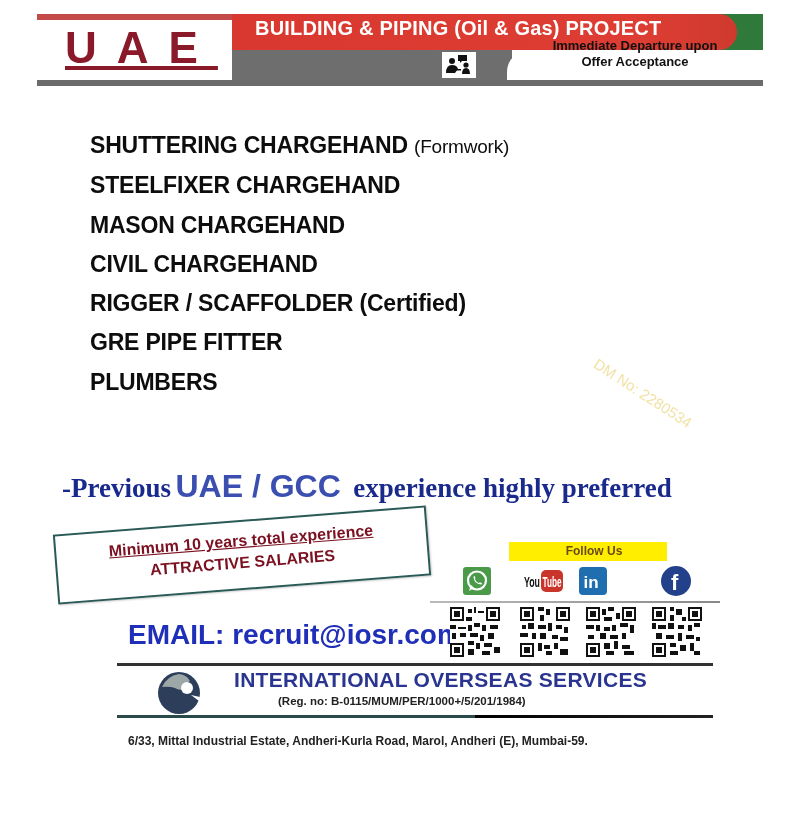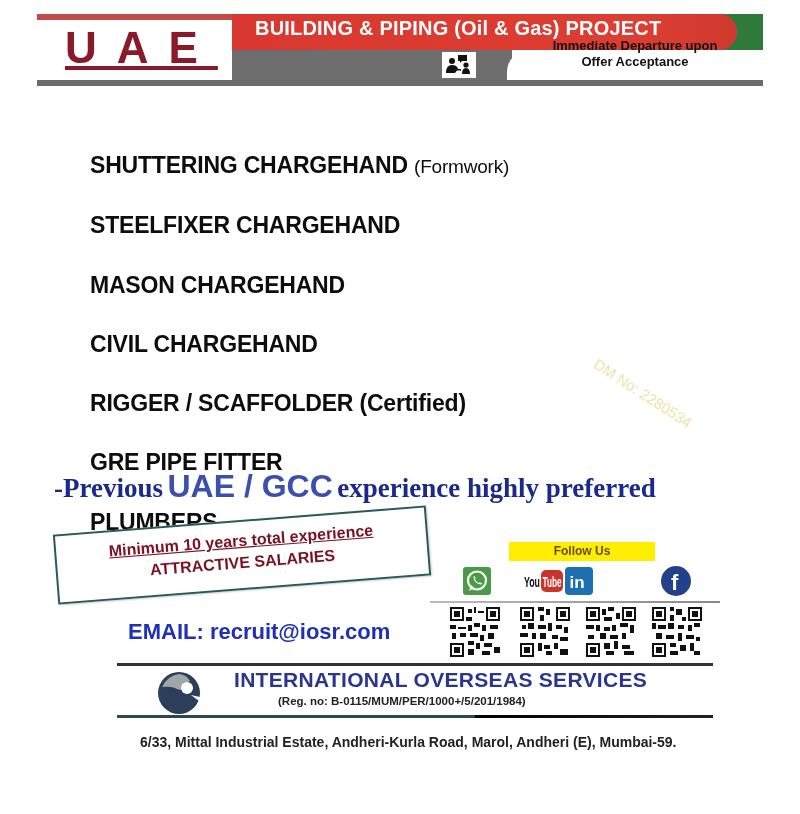--- a/index.html
+++ b/index.html
@@ -43,70 +43,70 @@
   }
   .departure-text {
     position: absolute; left: 470px; top: 24px; width: 256px; text-align: center;
     font-family: Liberation Sans, sans-serif; font-weight: bold; font-size: 13px; line-height: 16px; color: #111;
   }
 
   
   #jobs { left: 90px; top: 126px; }
   .job {
     font-family: "Liberation Sans", sans-serif; font-weight: bold; font-size: 23px;
-    line-height: 39.3px; color: #0d0d0d; white-space: nowrap; letter-spacing: -0.2px; margin-top: 20px;
+    line-height: 39.3px; color: #0d0d0d; white-space: nowrap; letter-spacing: -0.2px;
   }
   .job .note { font-weight: normal; font-size: 19px; }
 
   
   .watermark {
     left: 600px; top: 355px; transform: rotate(33deg); transform-origin: left top;
     font-size: 15px; color: #f1e2a6; white-space: nowrap;
   }
 
   
   .exp-line { left: 54px; top: 468px; white-space: nowrap; color: #1a2a8c; }
-  .exp-line .serif { font-family: "Liberation Serif", serif; font-weight: bold; font-size: 27px; }
+  .exp-line .serif { font-family: "Liberation Serif", serif; font-weight: bold; font-size: 27px; margin-left: 8px; }
   .exp-line .sans { font-family: "Liberation Sans", sans-serif; font-weight: bold; font-size: 32px; color: #3b4fb0; }
 
   
   .tilt-box {
     left: 55px; top: 520px; width: 370px; height: 66px; border: 2px solid #2a5a55;
     transform: rotate(-4.5deg); transform-origin: center; background: #fff;
     box-shadow: 1px 1px 2px rgba(0,0,0,0.2);
   }
   .tilt-line1 {
     position: absolute; left: 0; right: 0; top: 10px; text-align: center; font-weight: bold;
     font-size: 16px; color: #7a1020; text-decoration: underline;
   }
   .tilt-line2 {
     position: absolute; left: 0; right: 0; top: 32px; text-align: center; font-weight: bold;
     font-size: 16px; color: #7a1020;
   }
 
   
   .follow-us {
     left: 509px; top: 542px; width: 146px; height: 19px; background: #ffee00; text-align: center;
-    font-weight: bold; font-size: 12px; line-height: 19px; color: #6a4a1a;
+    font-weight: bold; font-size: 12px; line-height: 19px; color: #6a4a1a; padding-left: 12px;
   }
   .social { top: 567px; height: 28px; display: flex; align-items: center; justify-content: center; }
   .sep-line { height: 2px; background: linear-gradient(90deg, #bbb, #888); }
 
   
-  .email { left: 128px; top: 619px; font-weight: bold; font-size: 22px; color: #1f2fb8; white-space: nowrap; }
+  .email { left: 128px; top: 619px; font-weight: bold; font-size: 28px; color: #1f2fb8; white-space: nowrap; }
   .qr { top: 606px; width: 50px; height: 52px; }
 
   
   .company-line-top { left: 117px; top: 663px; width: 596px; height: 3px; background: #333; }
   .company-line-bottom { left: 117px; top: 715px; width: 596px; height: 3px;
     background: linear-gradient(90deg, #2a4a4a 0%, #2a4a4a 60%, #000 60%, #222 100%); }
   .company-name { left: 234px; top: 668px; font-weight: bold; font-size: 21px; color: #2a3590; white-space: nowrap; letter-spacing: 0.3px; }
   .company-reg { left: 278px; top: 695px; font-weight: bold; font-size: 11.5px; color: #222; white-space: nowrap; }
   .company-logo { left: 157px; top: 671px; width: 44px; height: 44px; }
-  .address { left: 140px; top: 734px; font-weight: bold; font-size: 14px; color: #222; white-space: nowrap; }
+  .address { left: 128px; top: 734px; font-weight: bold; font-size: 12px; color: #222; white-space: nowrap; }
 </style>
 </head>
 <body>
 
 <div id="banner" class="abs">
   <div class="banner-topline"></div>
   <div class="banner-white"></div>
   <div class="uae-logo">UAE</div>
   <div class="banner-green"></div>
   <div class="banner-red"></div>
@@ -167,21 +167,21 @@
     <path d="M10.5 10 Q10.5 9 11.5 9 L12.5 11 L11.8 12 Q13 15 16 16 L17 15.3 L19 16.3 Q19 17.5 18 17.5 Q11 17 10.5 10 Z" fill="#fff"></path>
   </svg>
 </a>
 <a class="abs social" style="left:524px;width:40px;">
   <svg width="40" height="26" viewBox="0 0 40 26">
     <text x="0" y="19" font-family="Liberation Sans, sans-serif" font-weight="bold" font-size="15" fill="#111" textLength="16" lengthAdjust="spacingAndGlyphs">You</text>
     <rect x="17" y="2" width="22" height="22" rx="5" fill="#c9352b"></rect>
     <text x="18.5" y="19" font-family="Liberation Sans, sans-serif" font-weight="bold" font-size="15" fill="#fff" textLength="19" lengthAdjust="spacingAndGlyphs">Tube</text>
   </svg>
 </a>
-<a class="abs social" style="left:564px;width:30px;">
+<a class="abs social" style="left:578px;width:30px;">
   <svg width="28" height="28" viewBox="0 0 28 28">
     <rect x="0" y="0" width="28" height="28" rx="4" fill="#1f6fb0"></rect>
     <text x="4.5" y="21" font-family="Liberation Sans, sans-serif" font-weight="bold" font-size="17" fill="#fff">in</text>
   </svg>
 </a>
 <a class="abs social" style="left:660px;width:32px;">
   <svg width="30" height="30" viewBox="0 0 30 30">
     <circle cx="15" cy="15" r="15" fill="#23408a"></circle>
     <text x="10" y="24" font-family="Liberation Sans, sans-serif" font-weight="bold" font-size="22" fill="#fff">f</text>
   </svg>

